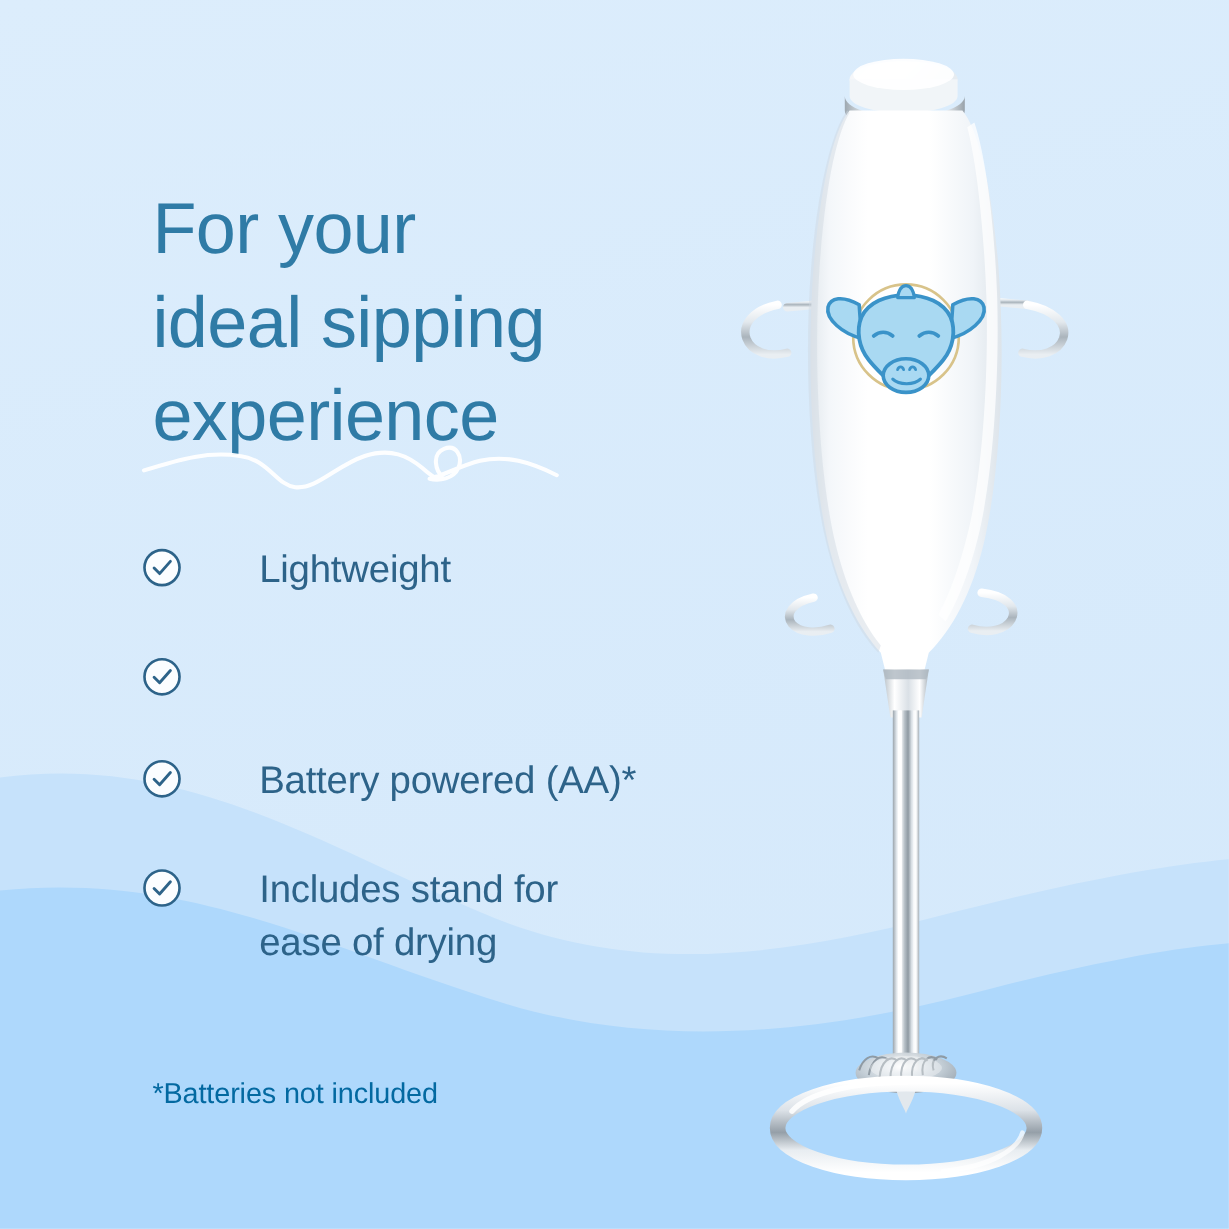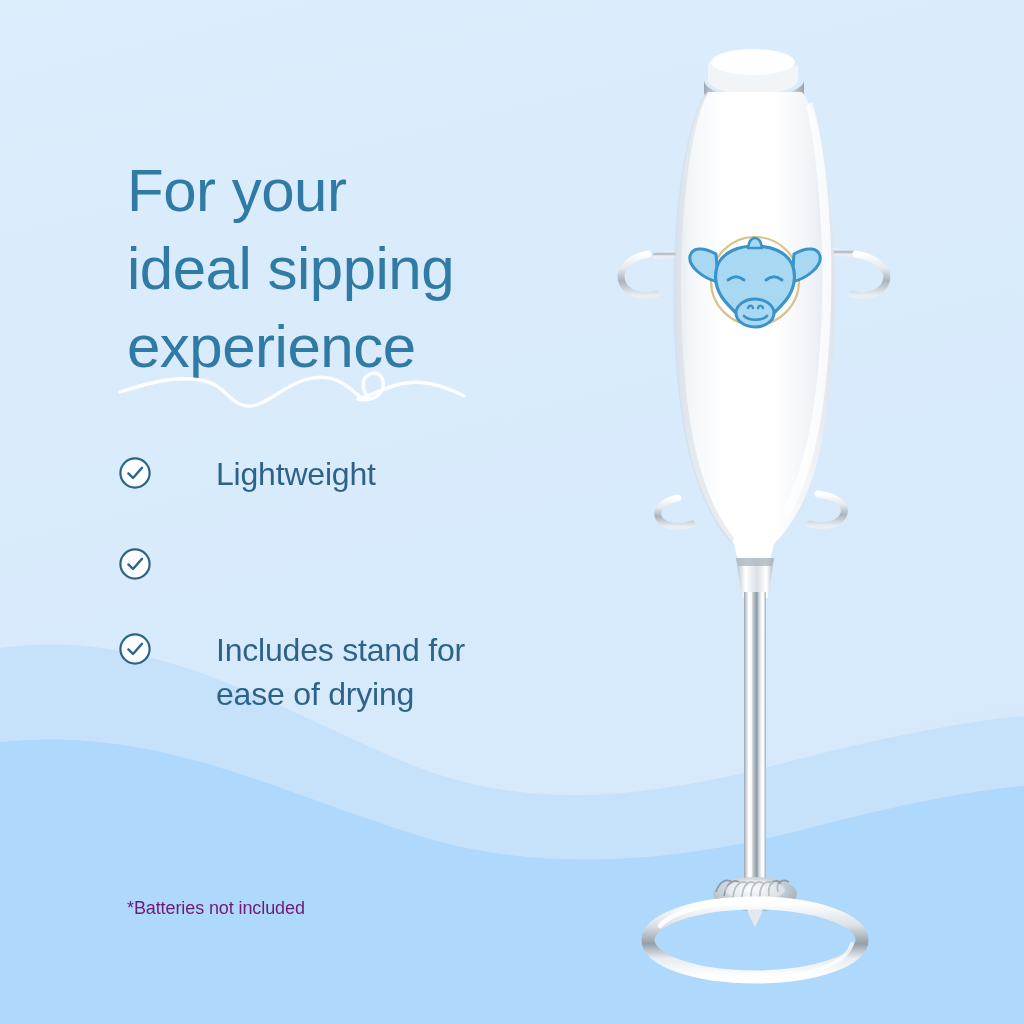--- a/index.html
+++ b/index.html
@@ -29,21 +29,21 @@
   .bullet .btxt{
     margin-left:24px;
     font-size:32px;line-height:44px;
     color:#2d6389;letter-spacing:-0.2px;
     white-space:pre-line;
   }
   .bullet.two-line{margin-bottom:64px;}
 
   .footnote{
     position:absolute;left:127px;top:898px;
-    font-size:18px;color:#701a75;letter-spacing:-0.1px;
+    font-size:24px;color:#0369a1;letter-spacing:-0.1px;
   }
 
   .product{position:absolute;left:556px;top:32px;width:400px;height:960px;}
 </style>
 </head>
 <body>
 
 <div class="stage">
 
   <svg class="bg-layer" viewBox="0 0 1024 1024" preserveAspectRatio="none" xmlns="http://www.w3.org/2000/svg">
@@ -83,20 +83,27 @@
         <div class="btxt">Lightweight</div>
       </div>
 
       <div class="bullet">
         <svg class="chk" viewBox="0 0 34 34" xmlns="http://www.w3.org/2000/svg">
           <circle cx="17" cy="17" r="14.6" fill="#fbfdff" stroke="#2d6389" stroke-width="2.2"></circle>
           <path d="M10.4,17.4 L15,22 L24,11.8" fill="none" stroke="#2d6389" stroke-width="2.4" stroke-linecap="round" stroke-linejoin="round"></path>
         </svg>
       </div>
 
+      <div class="bullet">
+        <svg class="chk" viewBox="0 0 34 34" xmlns="http://www.w3.org/2000/svg">
+          <circle cx="17" cy="17" r="14.6" fill="#fbfdff" stroke="#2d6389" stroke-width="2.2"></circle>
+          <path d="M10.4,17.4 L15,22 L24,11.8" fill="none" stroke="#2d6389" stroke-width="2.4" stroke-linecap="round" stroke-linejoin="round"></path>
+        </svg>
+        <div class="btxt">Battery powered (AA)*</div>
+      </div>
 
       <div class="bullet two-line">
         <svg class="chk" viewBox="0 0 34 34" xmlns="http://www.w3.org/2000/svg">
           <circle cx="17" cy="17" r="14.6" fill="#fbfdff" stroke="#2d6389" stroke-width="2.2"></circle>
           <path d="M10.4,17.4 L15,22 L24,11.8" fill="none" stroke="#2d6389" stroke-width="2.4" stroke-linecap="round" stroke-linejoin="round"></path>
         </svg>
         <div class="btxt">Includes stand for
 ease of drying</div>
       </div>
 

